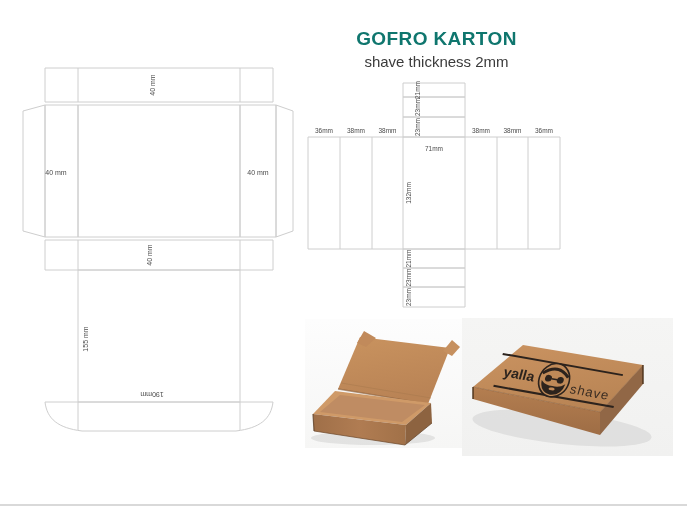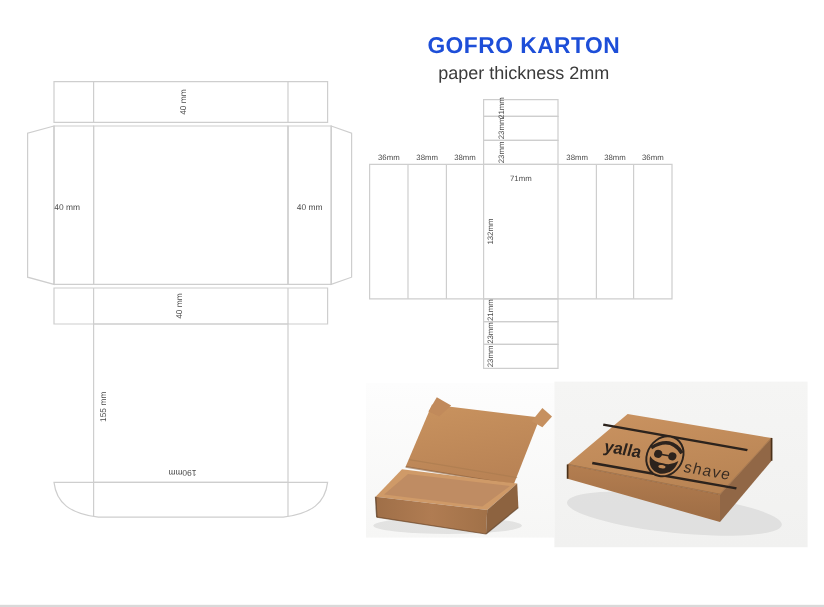--- a/index.html
+++ b/index.html
@@ -2,41 +2,41 @@
 <html><head>
 <meta charset="utf-8">
 <style>
   html,body{margin:0;padding:0;background:#ffffff;}
   .page{
     position:relative;width:687px;height:506px;background:#ffffff;overflow:hidden;
     font-family:"Liberation Sans", sans-serif;color:#3d3d3d;
     border-bottom:2px solid #d9d9d9;box-sizing:border-box;
   }
   .titleblock{position:absolute;left:300px;top:28px;width:273px;text-align:center;}
-  .titleblock h1{margin:0;font-size:19px;font-weight:bold;letter-spacing:.4px;color:#1d4ed8;}
+  .titleblock h1{margin:0;font-size:19px;font-weight:bold;letter-spacing:.4px;color:#0f766e;}
   .titleblock p{margin:3px 0 0 0;font-size:15px;color:#3b3b3b;}
   svg.diecut{position:absolute;left:0;top:0;}
   svg.diecut *{vector-effect:non-scaling-stroke;}
   .tmpl-line{fill:none;stroke:#cecece;stroke-width:1;}
   .dim{font-size:7px;fill:#4b4b4b;}
   .dim-s{font-size:6.5px;fill:#4b4b4b;}
   .photo-panel{position:absolute;overflow:hidden;}
   .photo-left{left:305px;top:319px;width:157px;height:129px;background:linear-gradient(#fdfdfd,#f6f6f5);}
   .photo-right{left:462px;top:318px;width:211px;height:138px;background:linear-gradient(#f5f5f4,#f1f1f0);}
   .brand-bold{font-size:14px;font-weight:bold;}
   .brand-light{font-size:13px;font-weight:normal;letter-spacing:1px;opacity:.9;}
 </style>
 </head>
 <body>
 
 <div class="page">
 
   <div class="titleblock">
     <h1>GOFRO KARTON</h1>
-    <p>paper thickness 2mm</p>
+    <p>shave thickness 2mm</p>
   </div>
 
   <svg class="diecut" width="687" height="506" viewBox="0 0 687 506">
 
     <g>
 
       <rect class="tmpl-line" x="45" y="68" width="228" height="34"></rect>
       <line class="tmpl-line" x1="78" y1="68" x2="78" y2="102"></line>
       <line class="tmpl-line" x1="240" y1="68" x2="240" y2="102"></line>
       <text class="dim" transform="translate(155,85) rotate(-90)" text-anchor="middle">40 mm</text>

